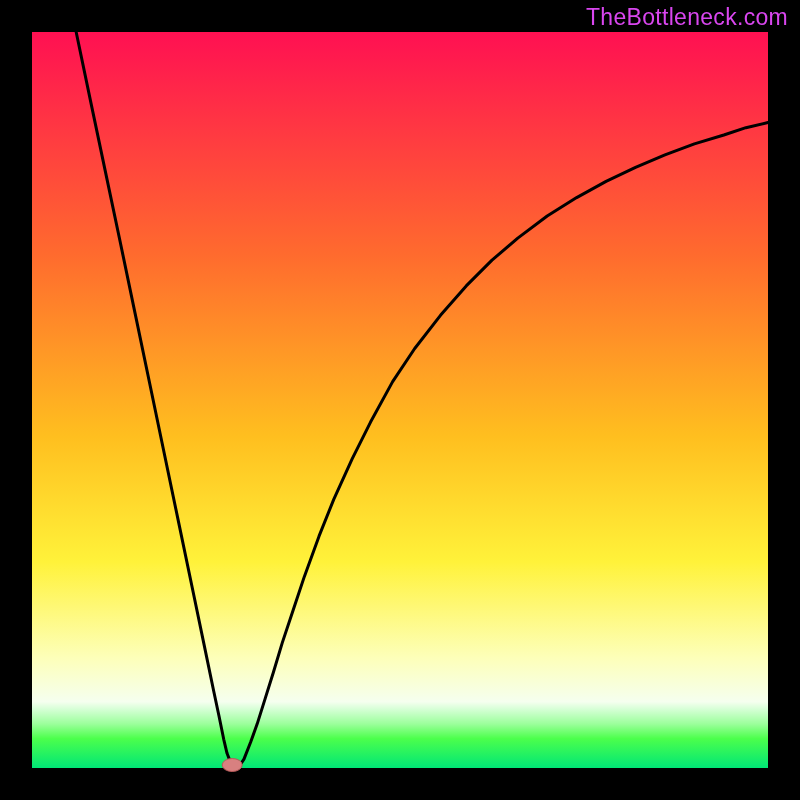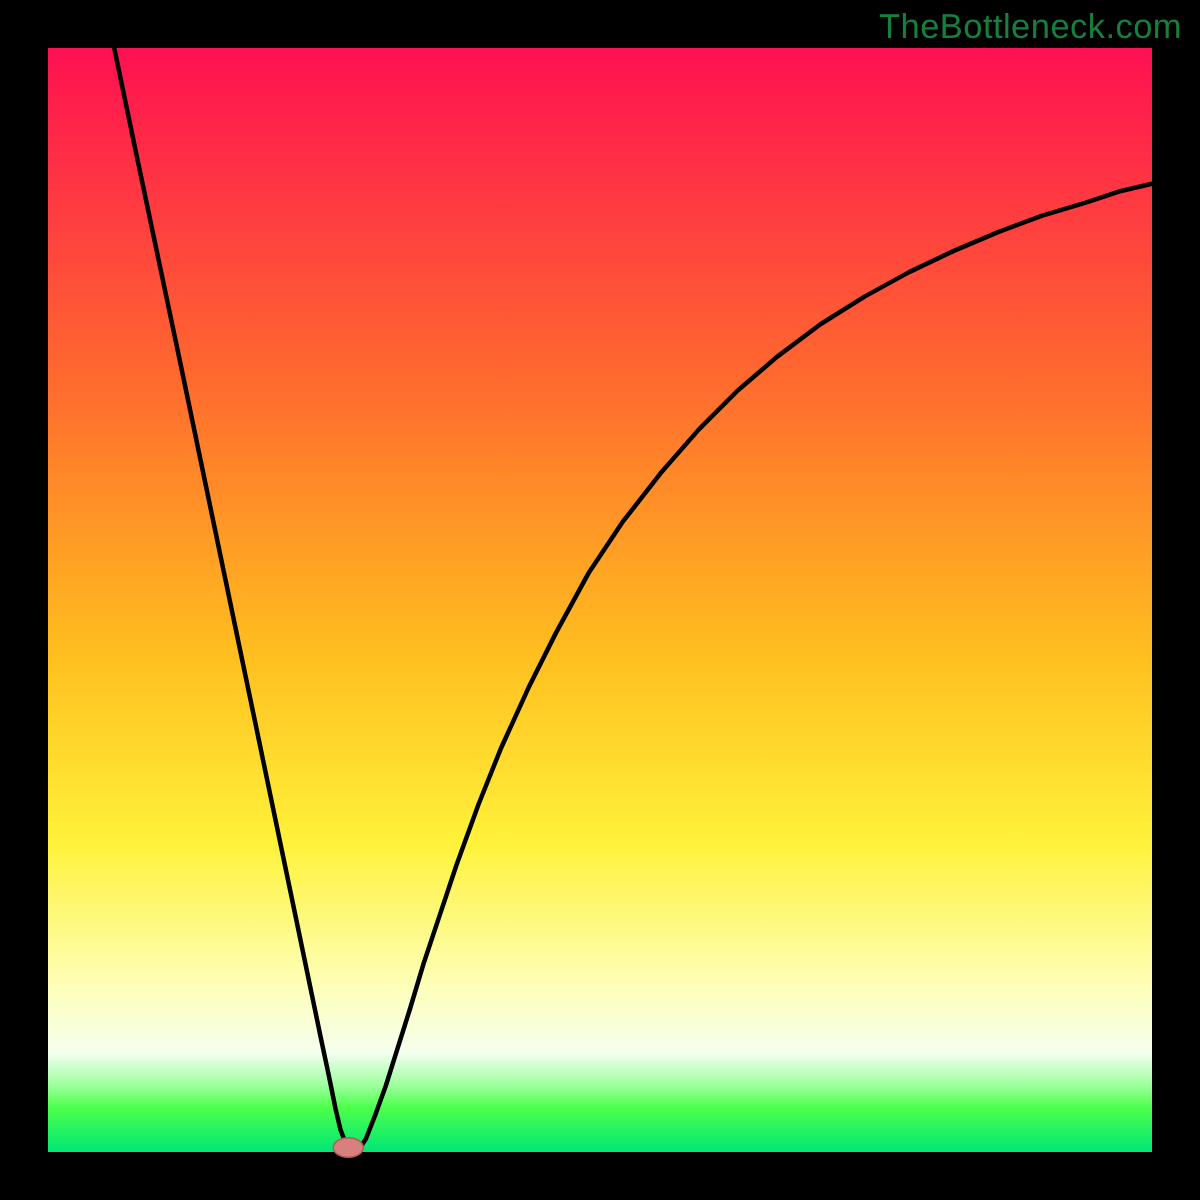--- a/index.html
+++ b/index.html
@@ -14,21 +14,21 @@
   .frame {
     position: relative;
     width: 800px;
     height: 800px;
     background: #000;
   }
   .watermark {
     position: absolute;
     top: 4px;
     right: 12px;
-    color: #15803d;
+    color: #d946ef;
     font-size: 23px;
     font-weight: 500;
     letter-spacing: 0.3px;
     z-index: 50;
   }
   svg {
     position: absolute;
     top: 0;
     left: 0;
   }

